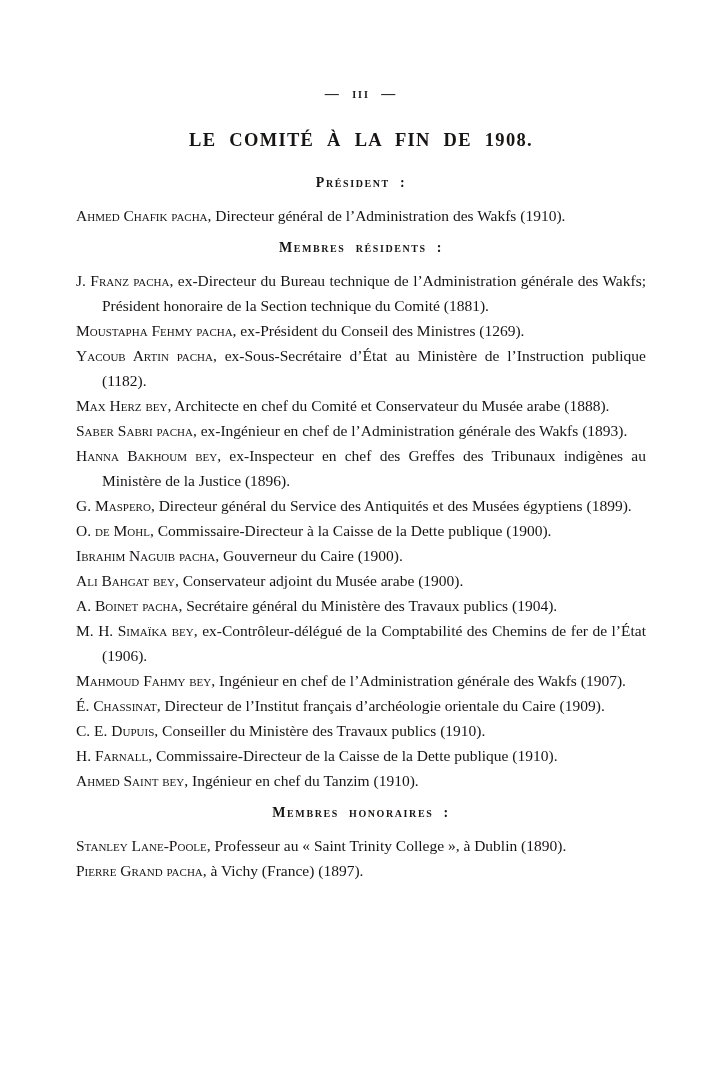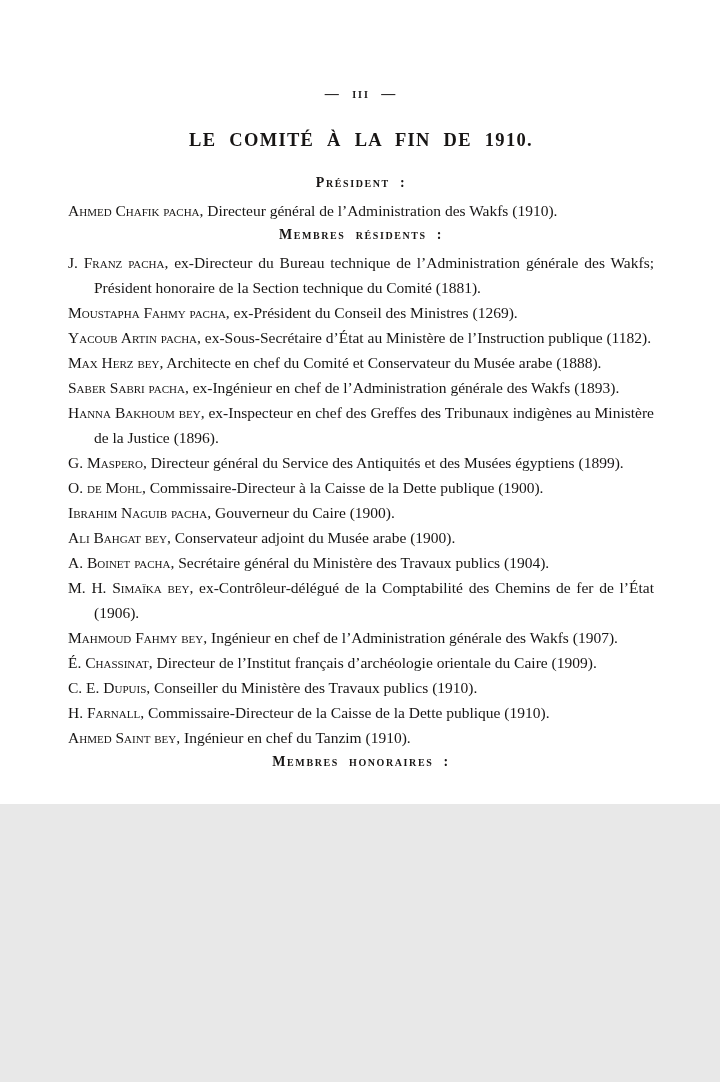--- a/index.html
+++ b/index.html
@@ -1,19 +1,19 @@
 <!DOCTYPE html>
 <html><head>
 <meta charset="utf-8">
 <style>
   html, body { margin: 0; padding: 0; background: #e8e8e8; }
   .page {
     position: relative;
     width: 720px;
-    height: 804px;
+    height: 1082px;
     margin: 0 auto;
     background: #ffffff;
     color: #171514;
     font-family: "Liberation Serif", "DejaVu Serif", serif;
     box-sizing: border-box;
     padding: 86px 62px 0 64px;
     overflow: hidden;
   }
   .pagenum {
     text-align: center;
@@ -34,64 +34,68 @@
   .heading {
     text-align: center;
     font-weight: bold;
     font-variant: small-caps;
     font-size: 14px;
     letter-spacing: 1.6px;
     word-spacing: 5px;
     margin-bottom: 7px;
   }
   .heading-president { margin-top: 24px; }
-  .entries { margin: 4px; }
+  .entries { margin: 12px; }
   .entry {
     margin: 0;
     font-size: 15.5px;
     line-height: 25px;
     text-align: justify;
     padding-left: 26px;
     text-indent: -26px;
   }
   .sc { font-variant: small-caps; }
 </style>
 </head>
 <body>
 
 <div class="page">
 
   <div class="pagenum">— iii —</div>
 
-  <div class="title">LE COMITÉ À LA FIN DE 1910.</div>
+  <div class="title">LE COMITÉ À LA FIN DE 1908.</div>
 
   <div class="heading heading-president">Président :</div>
 
   <div class="entries">
     <p class="entry"><span class="sc">Ahmed Chafik pacha</span><span>, Directeur général de l’Administration des Wakfs (1910).</span></p>
   </div>
 
   <div class="heading">Membres résidents :</div>
 
   <div class="entries">
     <p class="entry"><span class="sc">J. Franz pacha</span><span>, ex-Directeur du Bureau technique de l’Administration générale des Wakfs; Président honoraire de la Section technique du Comité (1881).</span></p>
-    <p class="entry"><span class="sc">Moustapha Fahmy pacha</span><span>, ex-Président du Conseil des Ministres (1269).</span></p>
+    <p class="entry"><span class="sc">Moustapha Fehmy pacha</span><span>, ex-Président du Conseil des Ministres (1269).</span></p>
     <p class="entry"><span class="sc">Yacoub Artin pacha</span><span>, ex-Sous-Secrétaire d’État au Ministère de l’Instruction publique (1182).</span></p>
     <p class="entry"><span class="sc">Max Herz bey</span><span>, Architecte en chef du Comité et Conservateur du Musée arabe (1888).</span></p>
     <p class="entry"><span class="sc">Saber Sabri pacha</span><span>, ex-Ingénieur en chef de l’Administration générale des Wakfs (1893).</span></p>
     <p class="entry"><span class="sc">Hanna Bakhoum bey</span><span>, ex-Inspecteur en chef des Greffes des Tribunaux indigènes au Ministère de la Justice (1896).</span></p>
     <p class="entry"><span class="sc">G. Maspero</span><span>, Directeur général du Service des Antiquités et des Musées égyptiens (1899).</span></p>
     <p class="entry"><span class="sc">O. de Mohl</span><span>, Commissaire-Directeur à la Caisse de la Dette publique (1900).</span></p>
     <p class="entry"><span class="sc">Ibrahim Naguib pacha</span><span>, Gouverneur du Caire (1900).</span></p>
     <p class="entry"><span class="sc">Ali Bahgat bey</span><span>, Conservateur adjoint du Musée arabe (1900).</span></p>
     <p class="entry"><span class="sc">A. Boinet pacha</span><span>, Secrétaire général du Ministère des Travaux publics (1904).</span></p>
     <p class="entry"><span class="sc">M. H. Simaïka bey</span><span>, ex-Contrôleur-délégué de la Comptabilité des Chemins de fer de l’État (1906).</span></p>
     <p class="entry"><span class="sc">Mahmoud Fahmy bey</span><span>, Ingénieur en chef de l’Administration générale des Wakfs (1907).</span></p>
     <p class="entry"><span class="sc">É. Chassinat</span><span>, Directeur de l’Institut français d’archéologie orientale du Caire (1909).</span></p>
     <p class="entry"><span class="sc">C. E. Dupuis</span><span>, Conseiller du Ministère des Travaux publics (1910).</span></p>
     <p class="entry"><span class="sc">H. Farnall</span><span>, Commissaire-Directeur de la Caisse de la Dette publique (1910).</span></p>
     <p class="entry"><span class="sc">Ahmed Saint bey</span><span>, Ingénieur en chef du Tanzim (1910).</span></p>
   </div>
 
   <div class="heading">Membres honoraires :</div>
 
+  <div class="entries">
+    <p class="entry"><span class="sc">Stanley Lane-Poole</span><span>, Professeur au « Saint Trinity College », à Dublin (1890).</span></p>
+    <p class="entry"><span class="sc">Pierre Grand pacha</span><span>, à Vichy (France) (1897).</span></p>
+  </div>
 
 </div>
 
 </body></html>

